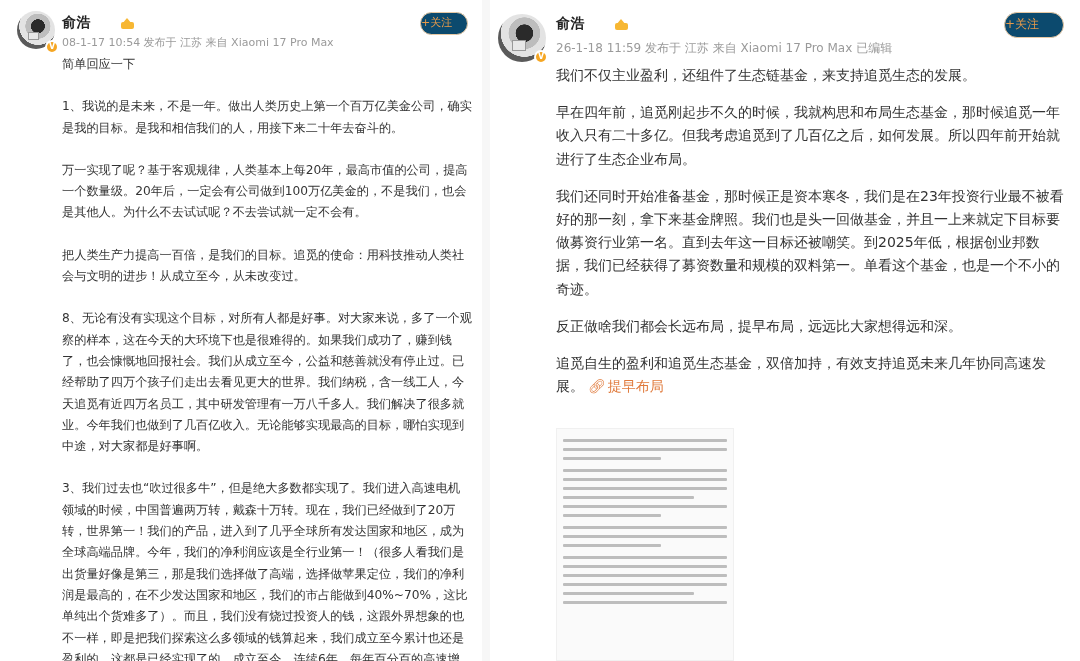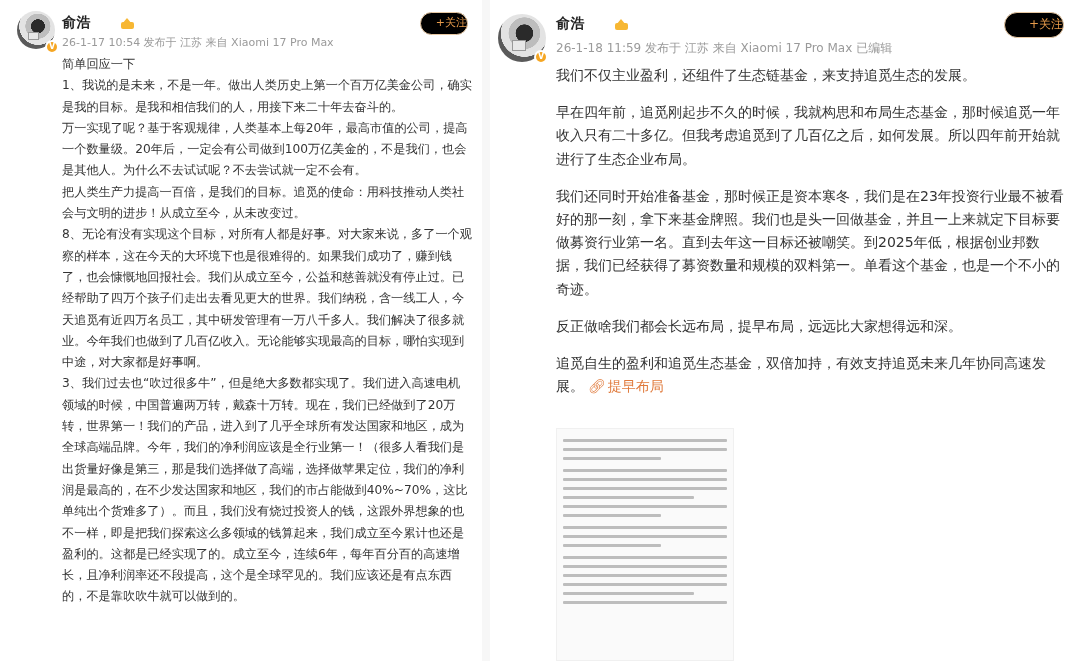--- a/index.html
+++ b/index.html
@@ -29,29 +29,29 @@
   .crown-icon { display: inline-block; width: 13px; height: 11px; margin-left: 4px; position: relative; }
   .crown-icon::before { content: ""; position: absolute; left: 0; bottom: 0; width: 13px; height: 7px; background: #f7b733; border-radius: 2px; }
   .crown-icon::after { content: ""; position: absolute; left: 1px; top: 0; width: 0; height: 0;
                        border-left: 5.5px solid transparent; border-right: 5.5px solid transparent; border-bottom: 6px solid #f7b733; }
 
   .meta { position: absolute; font-size: 11px; color: #9a9a9a; white-space: nowrap; }
   .left .meta { left: 62px; top: 35px; }
   .right .meta { left: 66px; top: 40px; font-size: 12px; }
 
   .follow-btn { position: absolute; border: 1.5px solid #e8c9a4; border-radius: 14px; color: #e69a4a;
-                font-size: 11px; text-align: right; background: #000000; cursor: pointer; }
+                font-size: 11px; text-align: left; background: #0c4a6e; cursor: pointer; }
   .left .follow-btn { left: 420px; top: 12px; width: 48px; height: 23px; line-height: 20px; }
   .right .follow-btn { left: 514px; top: 12px; width: 60px; height: 26px; line-height: 23px; font-size: 12px; }
 
   .body-text { position: absolute; color: #333; }
   .left .body-text { left: 62px; top: 54px; width: 410px; font-size: 12.2px; line-height: 21.3px; }
   .right .body-text { left: 66px; top: 64px; width: 510px; font-size: 14px; line-height: 23.2px; }
   .para { display: block; }
-  .left .para + .para { }
+  .left .para + .para { margin-top: 21px; }
   .right .para + .para { margin-top: 14px; }
 
   .lottery-link { color: #e07a3c; cursor: pointer; }
   .link-icon { display: inline-block; margin: 0 2px 0 4px; color: #e07a3c; }
 
   .embedded-img { position: absolute; left: 66px; top: 428px; width: 178px; height: 233px; background: #fafafa; border: 1px solid #f0f0f0; overflow: hidden; padding: 4px 6px; }
   .embedded-img .blk { margin-bottom: 9px; }
   .embedded-img .ln { height: 3px; background: #bdbdbd; margin: 6px 0; border-radius: 1px; }
   .embedded-img .ln.s { width: 60%; }
   .embedded-img .ln.m { width: 80%; }
@@ -62,21 +62,21 @@
 <div class="panel left">
   <div class="header">
     <div class="avatar">
         <div class="pc"></div>
       </div>
     <div class="verify-badge">V</div>
     <div class="name-row">
       <span class="username">俞浩</span>
       <span class="crown-icon"></span>
     </div>
-    <div class="meta">26-1-17 10:54 发布于 江苏 来自 Xiaomi 17 Pro Max</div>
+    <div class="meta">08-1-17 10:54 发布于 江苏 来自 Xiaomi 17 Pro Max</div>
     <div class="follow-btn">+关注</div>
   </div>
   <div class="body-text">
     <span class="para">简单回应一下</span>
     <span class="para">1、我说的是未来，不是一年。做出人类历史上第一个百万亿美金公司，确实是我的目标。是我和相信我们的人，用接下来二十年去奋斗的。</span>
     <span class="para">万一实现了呢？基于客观规律，人类基本上每20年，最高市值的公司，提高一个数量级。20年后，一定会有公司做到100万亿美金的，不是我们，也会是其他人。为什么不去试试呢？不去尝试就一定不会有。</span>
     <span class="para">把人类生产力提高一百倍，是我们的目标。追觅的使命：用科技推动人类社会与文明的进步！从成立至今，从未改变过。</span>
     <span class="para">8、无论有没有实现这个目标，对所有人都是好事。对大家来说，多了一个观察的样本，这在今天的大环境下也是很难得的。如果我们成功了，赚到钱了，也会慷慨地回报社会。我们从成立至今，公益和慈善就没有停止过。已经帮助了四万个孩子们走出去看见更大的世界。我们纳税，含一线工人，今天追觅有近四万名员工，其中研发管理有一万八千多人。我们解决了很多就业。今年我们也做到了几百亿收入。无论能够实现最高的目标，哪怕实现到中途，对大家都是好事啊。</span>
     <span class="para">3、我们过去也“吹过很多牛”，但是绝大多数都实现了。我们进入高速电机领域的时候，中国普遍两万转，戴森十万转。现在，我们已经做到了20万转，世界第一！我们的产品，进入到了几乎全球所有发达国家和地区，成为全球高端品牌。今年，我们的净利润应该是全行业第一！（很多人看我们是出货量好像是第三，那是我们选择做了高端，选择做苹果定位，我们的净利润是最高的，在不少发达国家和地区，我们的市占能做到40%~70%，这比单纯出个货难多了）。而且，我们没有烧过投资人的钱，这跟外界想象的也不一样，即是把我们探索这么多领域的钱算起来，我们成立至今累计也还是盈利的。这都是已经实现了的。成立至今，连续6年，每年百分百的高速增长，且净利润率还不段提高，这个是全球罕见的。我们应该还是有点东西的，不是靠吹吹牛就可以做到的。</span>
 

